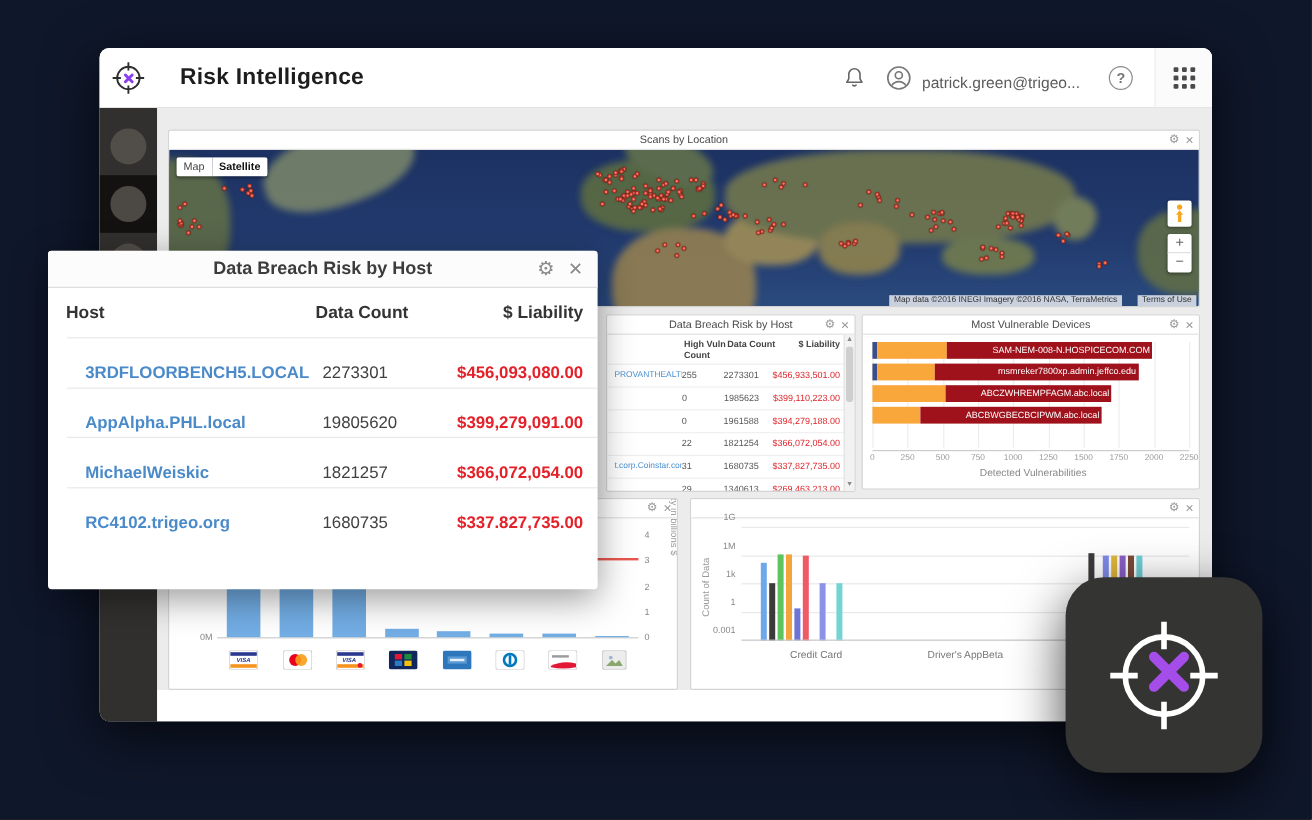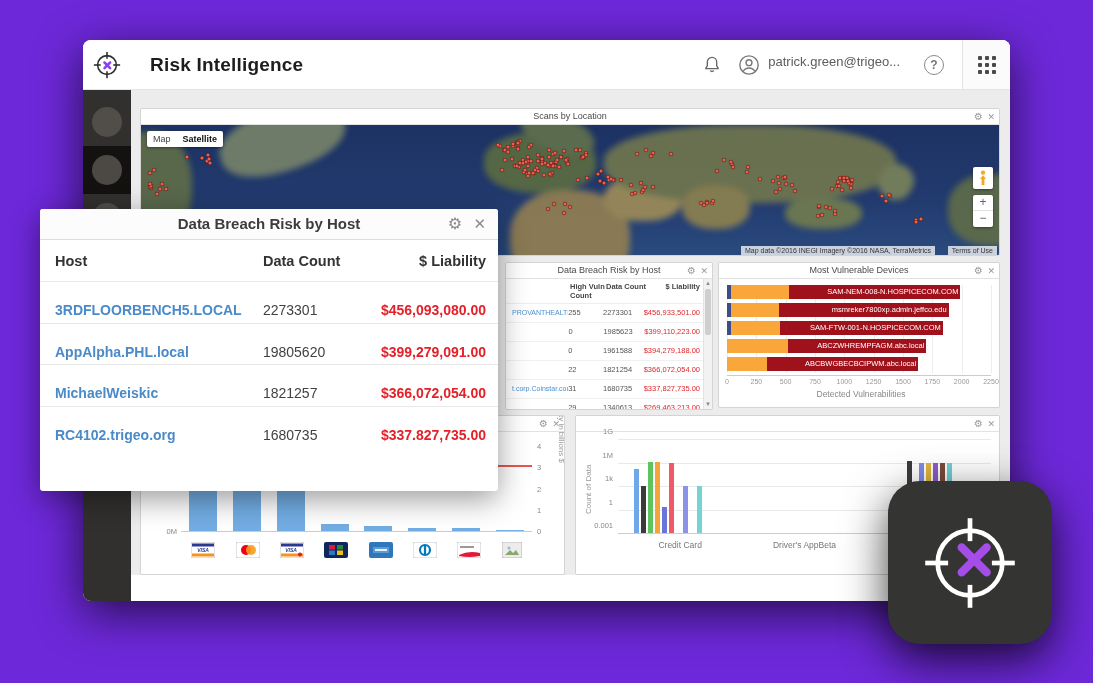--- a/index.html
+++ b/index.html
@@ -1,29 +1,29 @@
 <!DOCTYPE html>
 <html><head>
 <meta charset="utf-8">
 <style>
   html,body{margin:0;padding:0;background:#000;}
   *{box-sizing:border-box;font-family:"Liberation Sans","DejaVu Sans",sans-serif;}
-  #stage{position:relative;width:1093px;height:683px;background:#6d28d9;overflow:hidden;}
+  #stage{position:relative;width:1093px;height:683px;background:#0f172a;overflow:hidden;}
 
   
   .window{position:absolute;left:83px;top:40px;width:927px;height:561px;background:#fff;
           border-radius:8px;box-shadow:0 12px 45px rgba(0,0,0,.65);}
   .appbar{position:absolute;left:0;top:0;right:0;height:50px;background:#fff;
           border-bottom:1px solid #e4e4e4;border-radius:8px 8px 0 0;display:flex;align-items:center;}
   .logo-box{width:48px;height:50px;display:flex;align-items:center;justify-content:center;flex:0 0 48px;}
   .app-title{font-size:19px;font-weight:700;color:#1d1d1d;margin-left:19px;letter-spacing:.2px;}
   .appbar-right{margin-left:auto;display:flex;align-items:center;height:100%;}
   .iconbtn{display:flex;align-items:center;justify-content:center;cursor:pointer;color:#666;}
   .bell-btn{width:40px;}
-  .user-chip{display:flex;align-items:flex-start;margin:0 10px 0 6px;cursor:pointer;}
+  .user-chip{display:flex;align-items:flex-end;margin:0 10px 0 6px;cursor:pointer;}
   .user-email{font-size:13px;color:#5c5c5c;margin-left:8px;}
   .help-btn{width:20px;height:20px;border:1.5px solid #8a8a8a;border-radius:50%;font-size:12px;
             color:#777;margin:0 18px 0 14px;font-weight:700;}
   .apps-zone{width:48px;height:100%;border-left:1px solid #e4e4e4;background:#fbfbfb;
              border-radius:0 8px 0 0;display:flex;align-items:center;justify-content:center;cursor:pointer;}
 
   
   .sidebar{position:absolute;left:0;top:50px;bottom:0;width:48px;background:#32302e;
            border-radius:0 0 0 8px;overflow:hidden;}
   .side-item{width:48px;height:48px;display:flex;align-items:center;justify-content:center;cursor:pointer;}
@@ -124,21 +124,21 @@
          border-radius:3px;box-shadow:0 8px 30px rgba(0,0,0,.4);overflow:hidden;}
   .pop-head{position:relative;height:31px;background:#fcfcfc;border-bottom:1px solid #ddd;}
   .pop-title{position:absolute;left:0;right:0;top:6px;text-align:center;font-size:15px;font-weight:700;color:#3c3c3c;}
   .pop-gear{position:absolute;right:36px;top:5px;font-size:16px;color:#8a8a8a;cursor:pointer;}
   .pop-close{position:absolute;right:12px;top:6px;font-size:15px;color:#8a8a8a;cursor:pointer;}
   .pop-cols{display:flex;align-items:center;height:41px;padding:0 12px 0 15px;}
   .pop-cols div{font-size:14.5px;font-weight:700;color:#333;}
   .pcol-host{width:208px;}
   .pcol-count{width:118px;}
   .pcol-liab{flex:1;text-align:right;}
-  .prow{display:flex;align-items:center;height:41.5px;border-top:1px solid #e8e8e8;padding:16px 12px 0 15px;}
+  .prow{display:flex;align-items:center;height:41.5px;border-top:1px solid #e8e8e8;padding:16px 12px 0 15px;margin-left:16px;}
   .prow .host{width:208px;font-size:14px;font-weight:700;color:#4a8ac9;cursor:pointer;}
   .prow .count{width:118px;font-size:14px;color:#414141;}
   .prow .liab{flex:1;text-align:right;font-size:14px;font-weight:700;color:#e42028;}
 
   
   .brand-card{position:absolute;left:888px;top:481px;width:164px;height:163px;background:#343433;
               border-radius:32px;z-index:60;box-shadow:0 16px 45px rgba(0,0,0,.75);
               display:flex;align-items:center;justify-content:center;}
 </style>
 </head>
@@ -520,26 +520,20 @@
               <div class="vseg" style="width: 64.8889%; background: rgb(159, 17, 27);"></div>
               <span class="vlabel" style="right: 12.3556%;">SAM-NEM-008-N.HOSPICECOM.COM</span>
             </div>
             <div class="vrow">
               <div class="vseg" style="width: 1.33333%; background: rgb(60, 78, 135);"></div>
               <div class="vseg" style="width: 18.2222%; background: rgb(249, 166, 58);"></div>
               <div class="vseg" style="width: 64.4444%; background: rgb(159, 17, 27);"></div>
               <span class="vlabel" style="right: 16.8%;">msmreker7800xp.admin.jeffco.edu</span>
             </div>
             <div class="vrow">
-              <div class="vseg" style="width: 1.33333%; background: rgb(60, 78, 135);"></div>
-              <div class="vseg" style="width: 18.6667%; background: rgb(249, 166, 58);"></div>
-              <div class="vseg" style="width: 61.7778%; background: rgb(159, 17, 27);"></div>
-              <span class="vlabel" style="right: 19.0222%;">SAM-FTW-001-N.HOSPICECOM.COM</span>
-            </div>
-            <div class="vrow">
               <div class="vseg" style="width: 23.1111%; background: rgb(249, 166, 58);"></div>
               <div class="vseg" style="width: 52.4444%; background: rgb(159, 17, 27);"></div>
               <span class="vlabel" style="right: 25.2444%;">ABCZWHREMPFAGM.abc.local</span>
             </div>
             <div class="vrow">
               <div class="vseg" style="width: 15.1111%; background: rgb(249, 166, 58);"></div>
               <div class="vseg" style="width: 57.3333%; background: rgb(159, 17, 27);"></div>
               <span class="vlabel" style="right: 28.3556%;">ABCBWGBECBCIPWM.abc.local</span>
             </div>
           </div>

